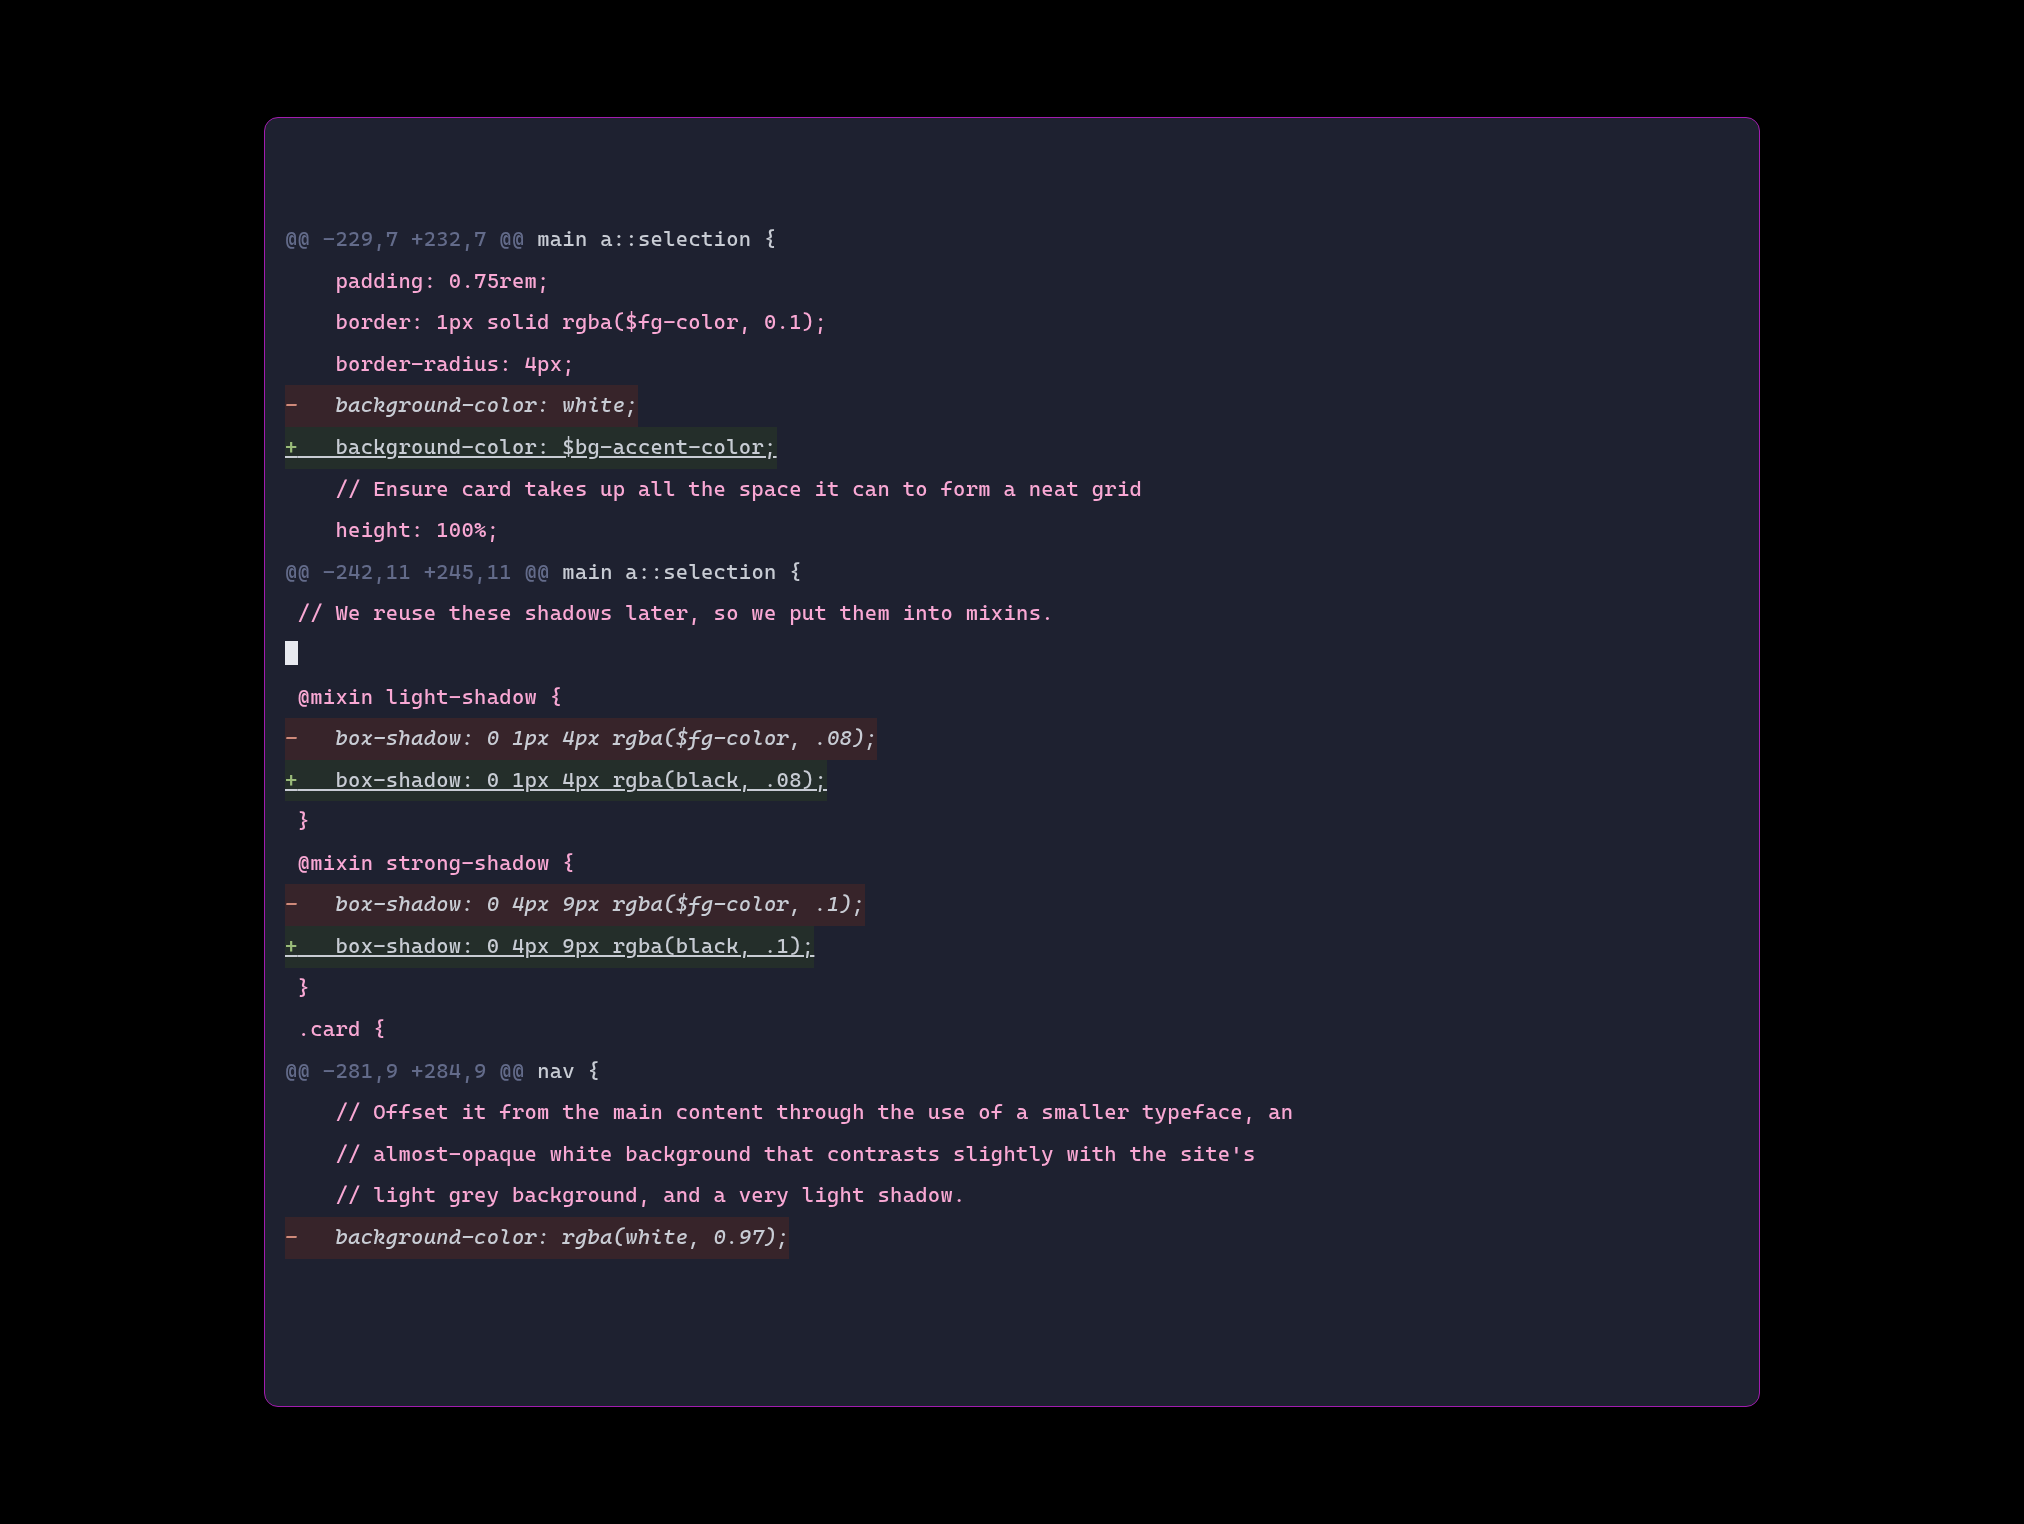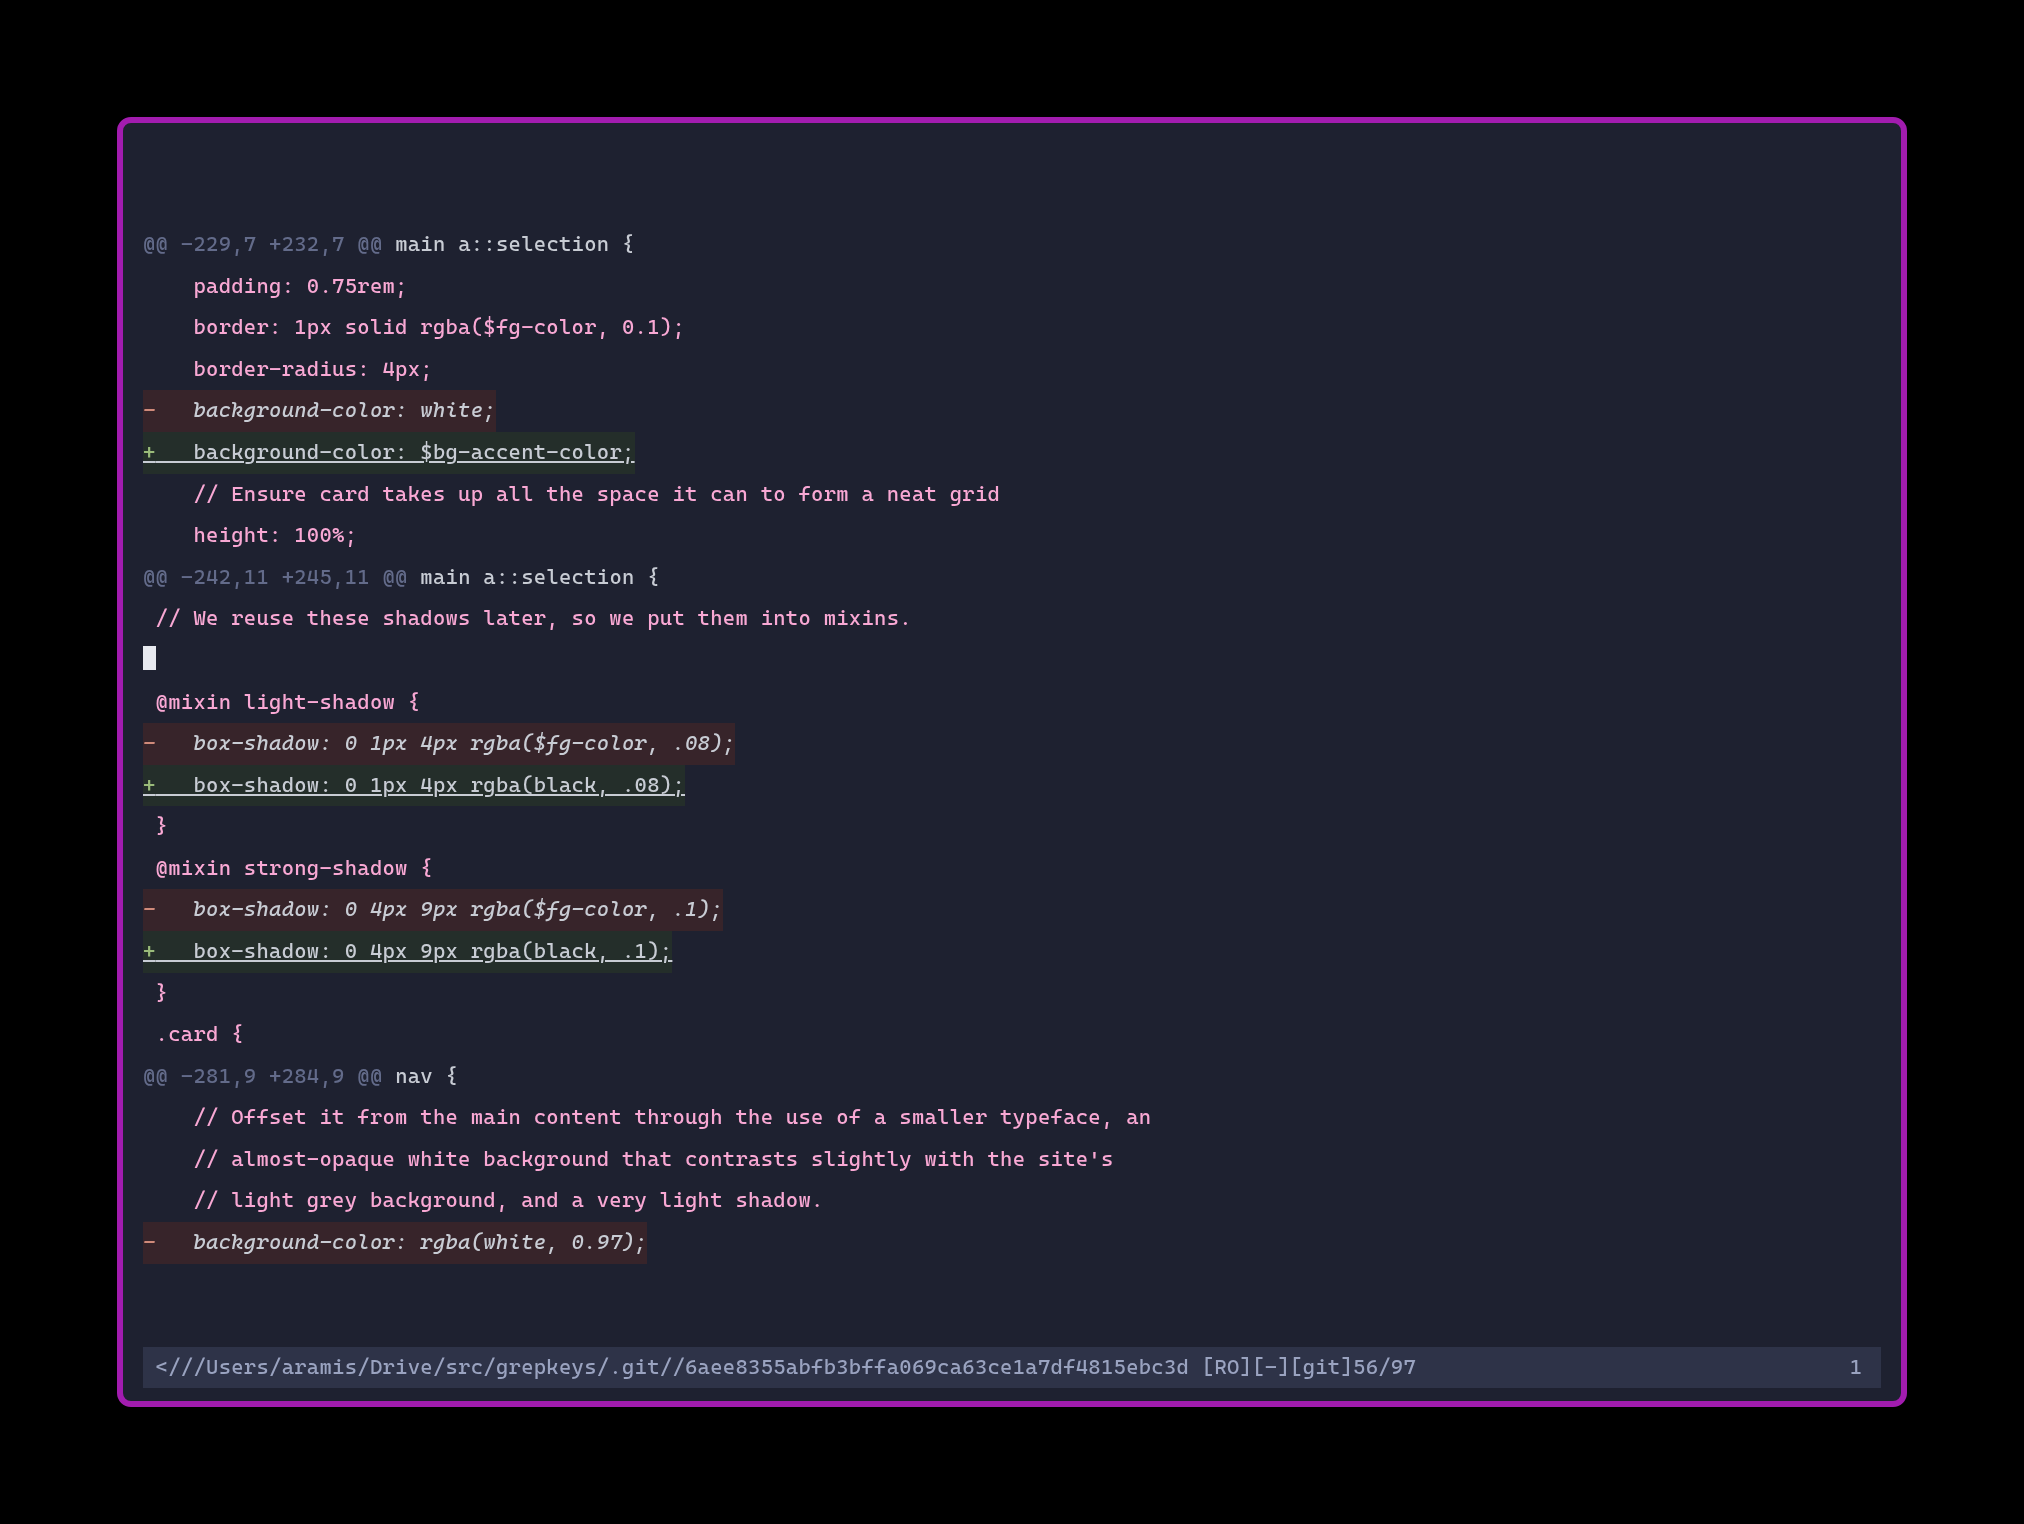--- a/index.html
+++ b/index.html
@@ -10,24 +10,24 @@
   body {
     background: #000000;
     width: 2024px;
     height: 1524px;
     display: flex;
     align-items: center;
     justify-content: center;
     font-family: ui-monospace, "SF Mono", Menlo, Monaco, "Cascadia Code", Consolas, monospace;
   }
   .window {
-    width: 1790px;
+    width: 1496px;
     height: 1290px;
     background: #1e2130;
-    border: 6px solid #a21caf;
+    border: 1px solid #a21caf;
     border-radius: 14px;
     padding: 18px 20px 18px 20px;
     overflow: hidden;
     position: relative;
   }
   .content {
     font-size: 21px;
     line-height: 1.98;
     white-space: pre;
     color: #c8ccd4;
@@ -62,19 +62,15 @@
   }
   .statusline .left { flex: 1; }
   .statusline .right { color: #9aa3c0; }
 </style>
 </head>
 <body>
 
 <div class="window">
   <div class="content">
     <div id="diff-body"><span class="line"><span class="hunk-at">@@ </span><span class="hunk-at">-229,7 +232,7</span><span class="hunk-at"> @@</span><span class="hunk-ctx"> main a::selection {</span></span><span class="line ctx">    padding: 0.75rem;</span><span class="line ctx">    border: 1px solid rgba($fg-color, 0.1);</span><span class="line ctx">    border-radius: 4px;</span><span class="line"><span class="del-line"><span class="minus-sign">-</span>   background-color: white;</span></span><span class="line"><span class="add-line"><span class="plus-sign">+</span>   background-color: $bg-accent-color;</span></span><span class="line ctx"></span><span class="line ctx">    // Ensure card takes up all the space it can to form a neat grid</span><span class="line ctx">    height: 100%;</span><span class="line"><span class="hunk-at">@@ </span><span class="hunk-at">-242,11 +245,11</span><span class="hunk-at"> @@</span><span class="hunk-ctx"> main a::selection {</span></span><span class="line ctx"> // We reuse these shadows later, so we put them into mixins.</span><span class="line"><span class="cursor-block"></span></span><span class="line ctx"> @mixin light-shadow {</span><span class="line"><span class="del-line"><span class="minus-sign">-</span>   box-shadow: 0 1px 4px rgba($fg-color, .08);</span></span><span class="line"><span class="add-line"><span class="plus-sign">+</span>   box-shadow: 0 1px 4px rgba(black, .08);</span></span><span class="line ctx"> }</span><span class="line ctx"></span><span class="line ctx"> @mixin strong-shadow {</span><span class="line"><span class="del-line"><span class="minus-sign">-</span>   box-shadow: 0 4px 9px rgba($fg-color, .1);</span></span><span class="line"><span class="add-line"><span class="plus-sign">+</span>   box-shadow: 0 4px 9px rgba(black, .1);</span></span><span class="line ctx"> }</span><span class="line ctx"></span><span class="line ctx"> .card {</span><span class="line"><span class="hunk-at">@@ </span><span class="hunk-at">-281,9 +284,9</span><span class="hunk-at"> @@</span><span class="hunk-ctx"> nav {</span></span><span class="line ctx">    // Offset it from the main content through the use of a smaller typeface, an</span><span class="line ctx">    // almost-opaque white background that contrasts slightly with the site's</span><span class="line ctx">    // light grey background, and a very light shadow.</span><span class="line"><span class="del-line"><span class="minus-sign">-</span>   background-color: rgba(white, 0.97);</span></span></div>
-    <div class="line statusline">
-      <span class="left"> &lt;///Users/aramis/Drive/src/grepkeys/.git//6aee8355abfb3bffa069ca63ce1a7df4815ebc3d [RO][-][git]56/97</span>
-      <span class="right">1 </span>
-    </div>
     
   </div>
 </div>
 
 </body></html>

